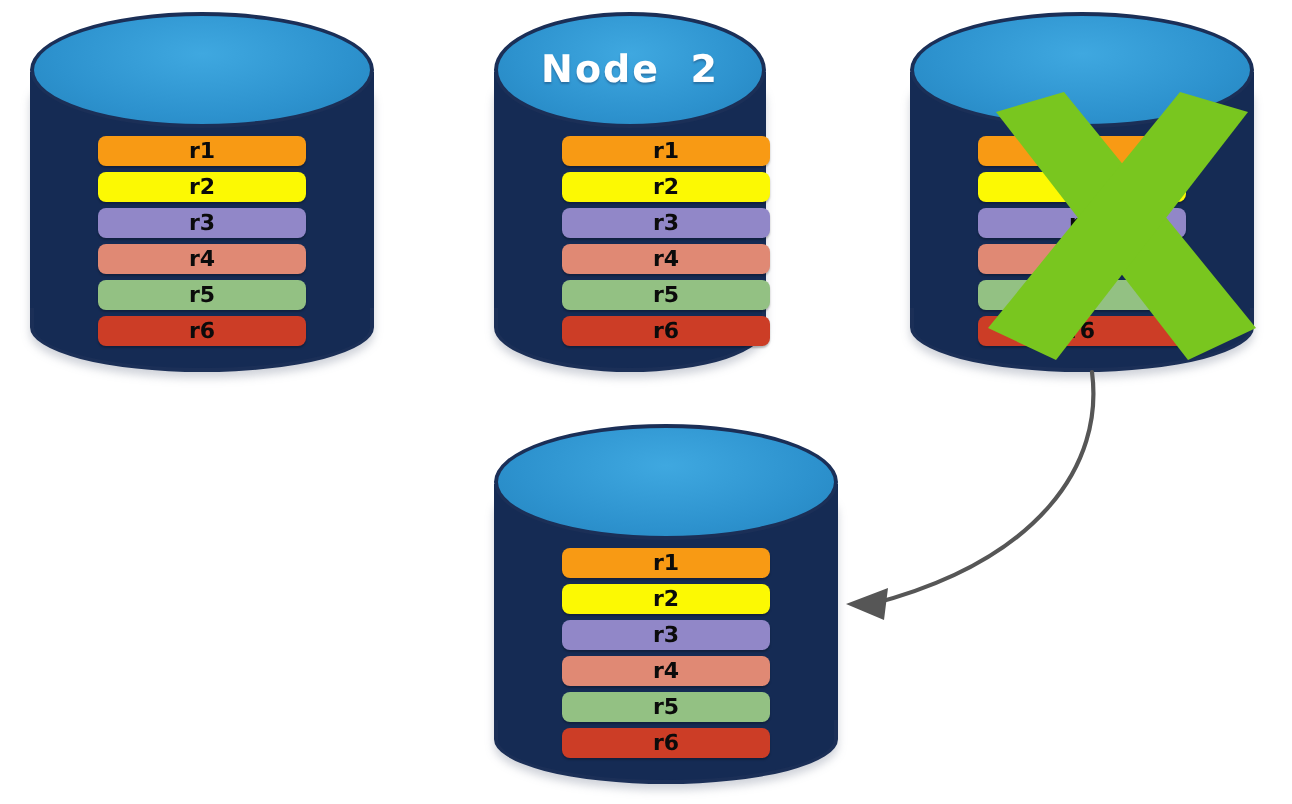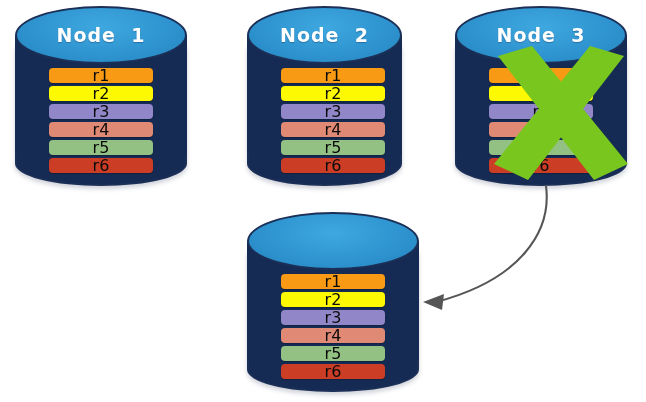--- a/index.html
+++ b/index.html
@@ -80,22 +80,22 @@
     height: 100%;
     z-index: 5;
   }
   .row-bar {
     position: absolute;
     height: 15px;
     border-radius: 4px;
     display: flex;
     align-items: center;
     justify-content: center;
-    font-size: 16px;
-    font-weight: normal;
+    font-size: 11px;
+    font-weight: bold;
     color: #0b0b0b;
     box-sizing: border-box;
     box-shadow: 0 1px 1px rgba(0,0,0,0.25);
   }
 
   
   .x-overlay {
     position: absolute;
     z-index: 8;
     pointer-events: none;
@@ -114,51 +114,49 @@
 </style>
 </head>
 <body>
 
 <div id="canvas">
 
   <div class="node" id="node-1" style="left:15px; top:6px; width:172px; height:180px;">
     <div class="node-body"></div>
     <div class="node-body-rect"></div>
     <div class="node-top"></div>
-    <div class="node-title">Node  1</div>
     <div class="rows">
       <div class="row-bar" style="left:34px; top:62px; width:104px; background:#F89A14;">r1</div>
       <div class="row-bar" style="left:34px; top:80px; width:104px; background:#FCF903;">r2</div>
       <div class="row-bar" style="left:34px; top:98px; width:104px; background:#9187C8;">r3</div>
       <div class="row-bar" style="left:34px; top:116px; width:104px; background:#E08974;">r4</div>
       <div class="row-bar" style="left:34px; top:134px; width:104px; background:#93C183;">r5</div>
       <div class="row-bar" style="left:34px; top:152px; width:104px; background:#CC3D26;">r6</div>
     </div>
   </div>
 
-  <div class="node" id="node-2" style="left:247px; top:6px; width:136px; height:180px;padding-left:19px;">
+  <div class="node" id="node-2" style="left:247px; top:6px; width:136px; height:180px;">
     <div class="node-body"></div>
     <div class="node-body-rect"></div>
     <div class="node-top"></div>
     <div class="node-title">Node  2</div>
     <div class="rows">
       <div class="row-bar" style="left:34px; top:62px; width:104px; background:#F89A14;">r1</div>
       <div class="row-bar" style="left:34px; top:80px; width:104px; background:#FCF903;">r2</div>
       <div class="row-bar" style="left:34px; top:98px; width:104px; background:#9187C8;">r3</div>
       <div class="row-bar" style="left:34px; top:116px; width:104px; background:#E08974;">r4</div>
       <div class="row-bar" style="left:34px; top:134px; width:104px; background:#93C183;">r5</div>
       <div class="row-bar" style="left:34px; top:152px; width:104px; background:#CC3D26;">r6</div>
     </div>
   </div>
 
   <div class="node" id="node-3" style="left:455px; top:6px; width:172px; height:180px;">
     <div class="node-body"></div>
     <div class="node-body-rect"></div>
     <div class="node-top"></div>
-    <div class="node-title">Node  3</div>
     <div class="rows">
       <div class="row-bar" style="left:34px; top:62px; width:104px; background:#F89A14;">r1</div>
       <div class="row-bar" style="left:34px; top:80px; width:104px; background:#FCF903;">r2</div>
       <div class="row-bar" style="left:34px; top:98px; width:104px; background:#9187C8;">r3</div>
       <div class="row-bar" style="left:34px; top:116px; width:104px; background:#E08974;">r4</div>
       <div class="row-bar" style="left:34px; top:134px; width:104px; background:#93C183;">r5</div>
       <div class="row-bar" style="left:34px; top:152px; width:104px; background:#CC3D26;">r6</div>
     </div>
   </div>
 

